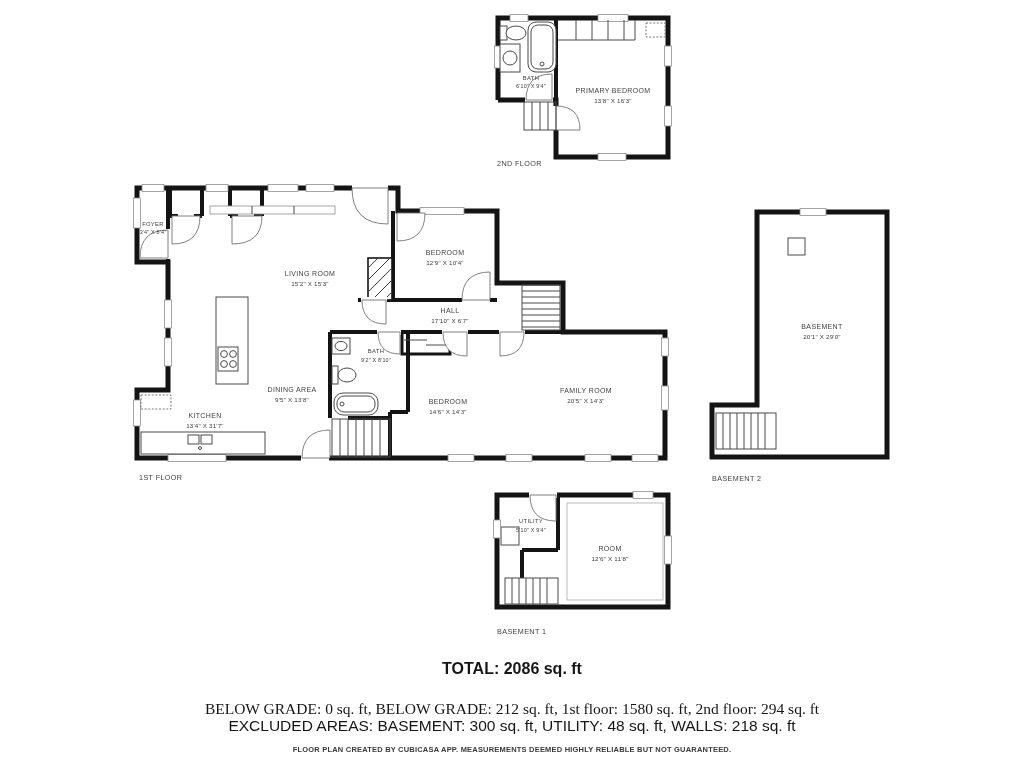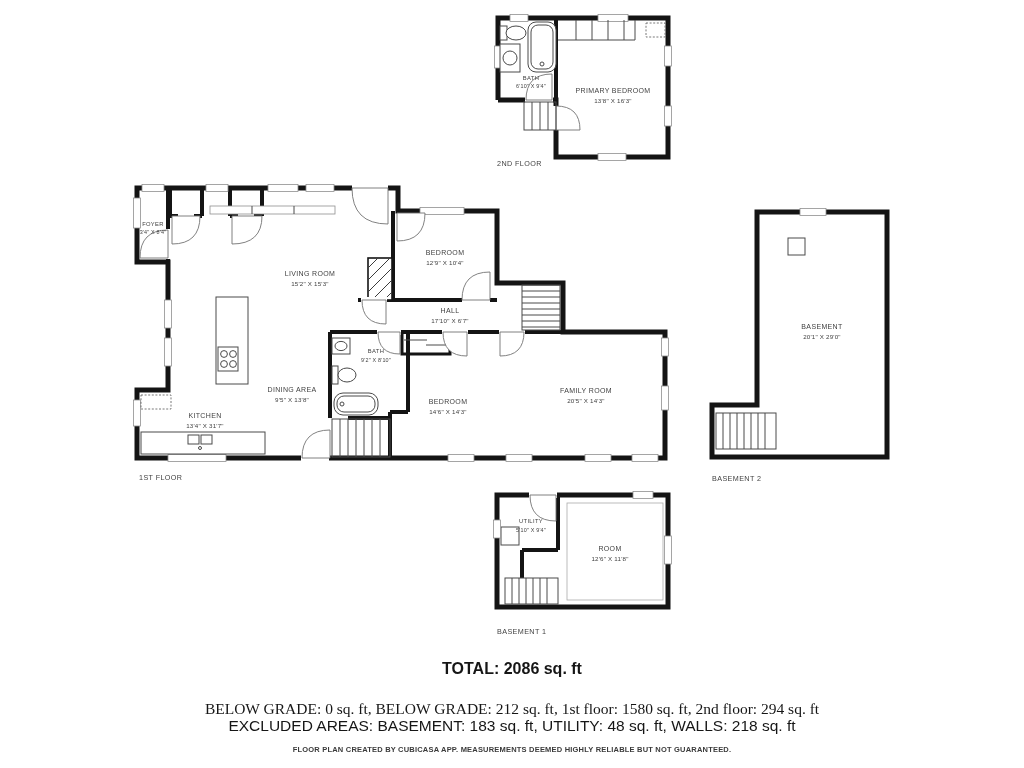--- a/index.html
+++ b/index.html
@@ -230,14 +230,14 @@
     <text class="rn rn-sm" x="531" y="523">UTILITY</text>
     <text class="rd rd-sm" x="531" y="532">5'10" X 9'4"</text>
     <text class="rn" x="610" y="551">ROOM</text>
     <text class="rd" x="610" y="561">12'6" X 11'8"</text>
     <text class="fl" x="497" y="634">BASEMENT 1</text>
   </g>
 </svg>
 
 <div class="summary sum-total">TOTAL: 2086 sq. ft</div>
 <div class="summary sum-line1">BELOW GRADE: 0 sq. ft, BELOW GRADE: 212 sq. ft, 1st floor: 1580 sq. ft, 2nd floor: 294 sq. ft</div>
-<div class="summary sum-line2">EXCLUDED AREAS: BASEMENT: 183 sq. ft, UTILITY: 48 sq. ft, WALLS: 218 sq. ft</div>
+<div class="summary sum-line2">EXCLUDED AREAS: BASEMENT: 300 sq. ft, UTILITY: 48 sq. ft, WALLS: 218 sq. ft</div>
 <div class="summary sum-disc">FLOOR PLAN CREATED BY CUBICASA APP. MEASUREMENTS DEEMED HIGHLY RELIABLE BUT NOT GUARANTEED.</div>
 
 </body></html>

